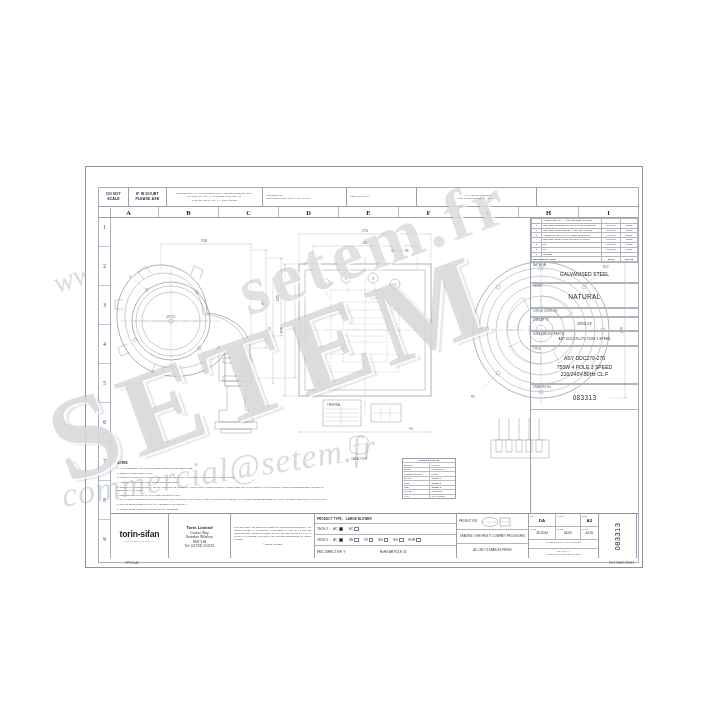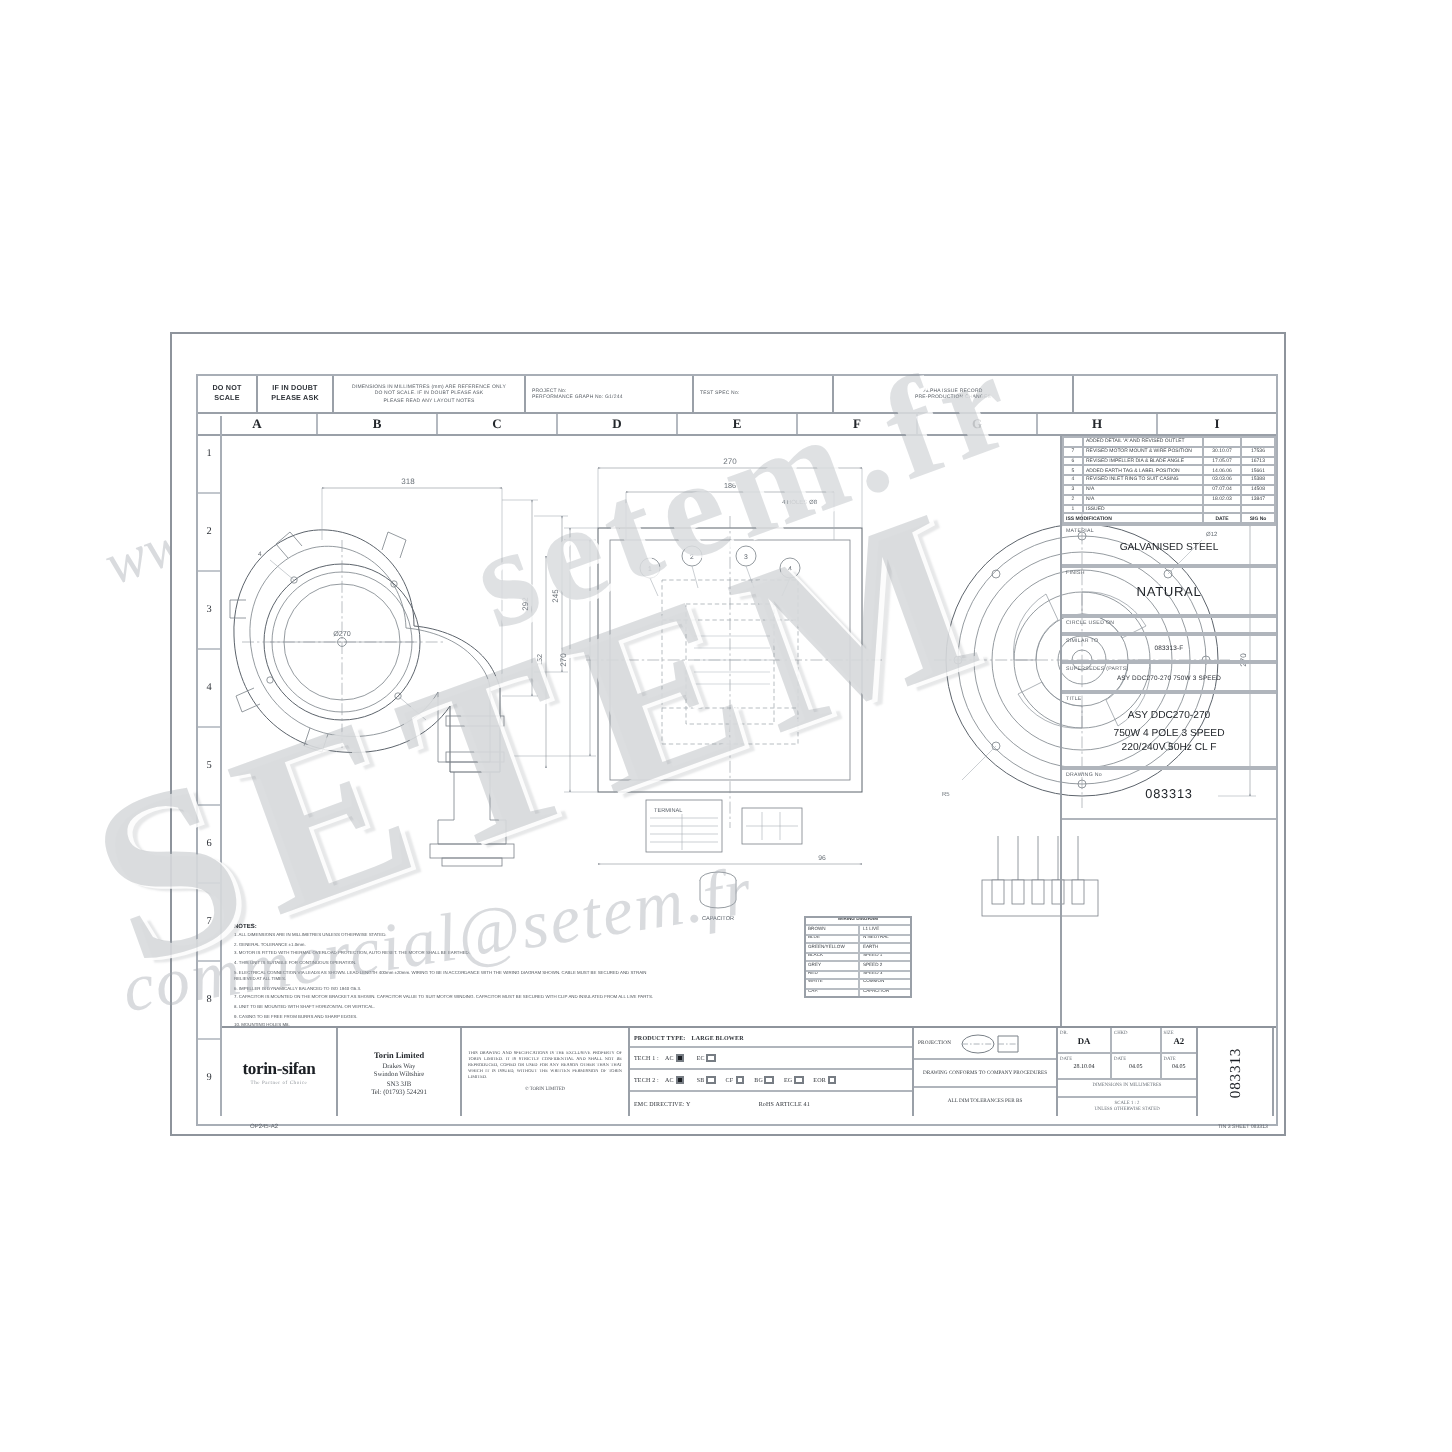--- a/index.html
+++ b/index.html
@@ -197,21 +197,21 @@
     position: absolute;
     left: 12px;
     right: 0;
     bottom: 4px;
     height: 45px;
     border-top: 1px solid #8e949c;
     box-sizing: border-box;
     display: flex;
     background: #fff;
   }
-  .tb-col { border-right: 1px solid #9aa0a8; box-sizing: border-box; position: relative; font-family: Liberation Serif, serif;}
+  .tb-col { border-right: 1px solid #9aa0a8; box-sizing: border-box; position: relative;}
   .tb-col:last-child { border-right: none; }
 
   #tb-logo { width: 58px; display:flex; flex-direction:column; align-items:center; justify-content:center;}
   .logo-txt { font-size: 8.6px; color:#1b1f24; letter-spacing:-.2px; font-weight:bold;}
   .logo-sub { font-size: 2.5px; color:#8a9096; letter-spacing:.3px; margin-top:1px;}
 
   #tb-addr { width: 62px; display:flex; flex-direction:column; align-items:center; justify-content:center; padding-top:2px;}
   .addr-name { font-size: 4.2px; color:#23272c; font-weight:bold; line-height:5.4px;}
   .addr-line { font-size: 3.4px; color:#3b4046; line-height:4.4px;}
 

